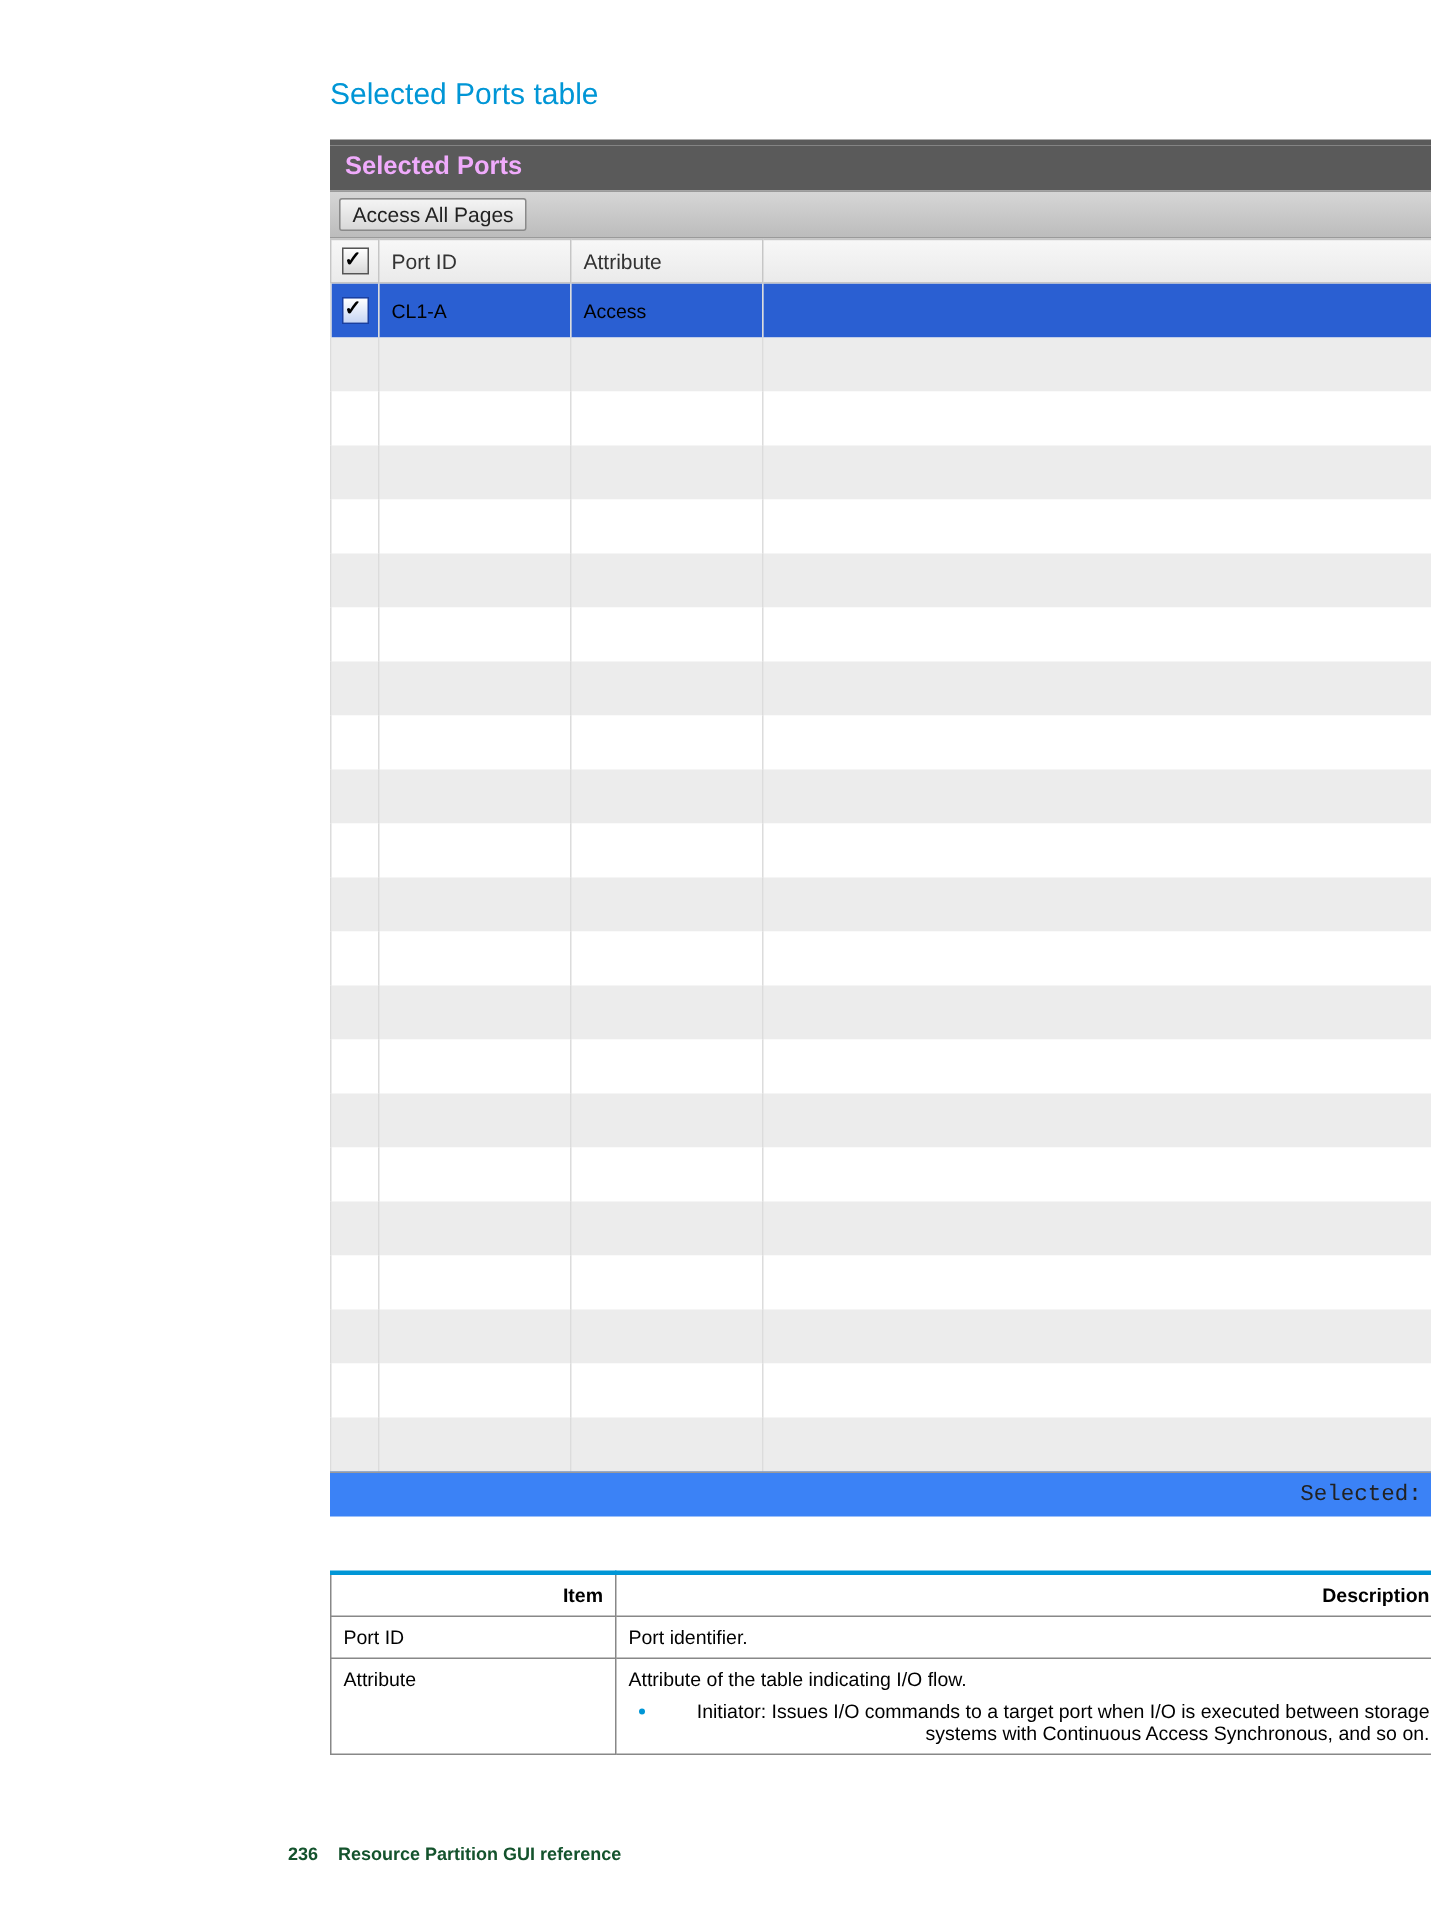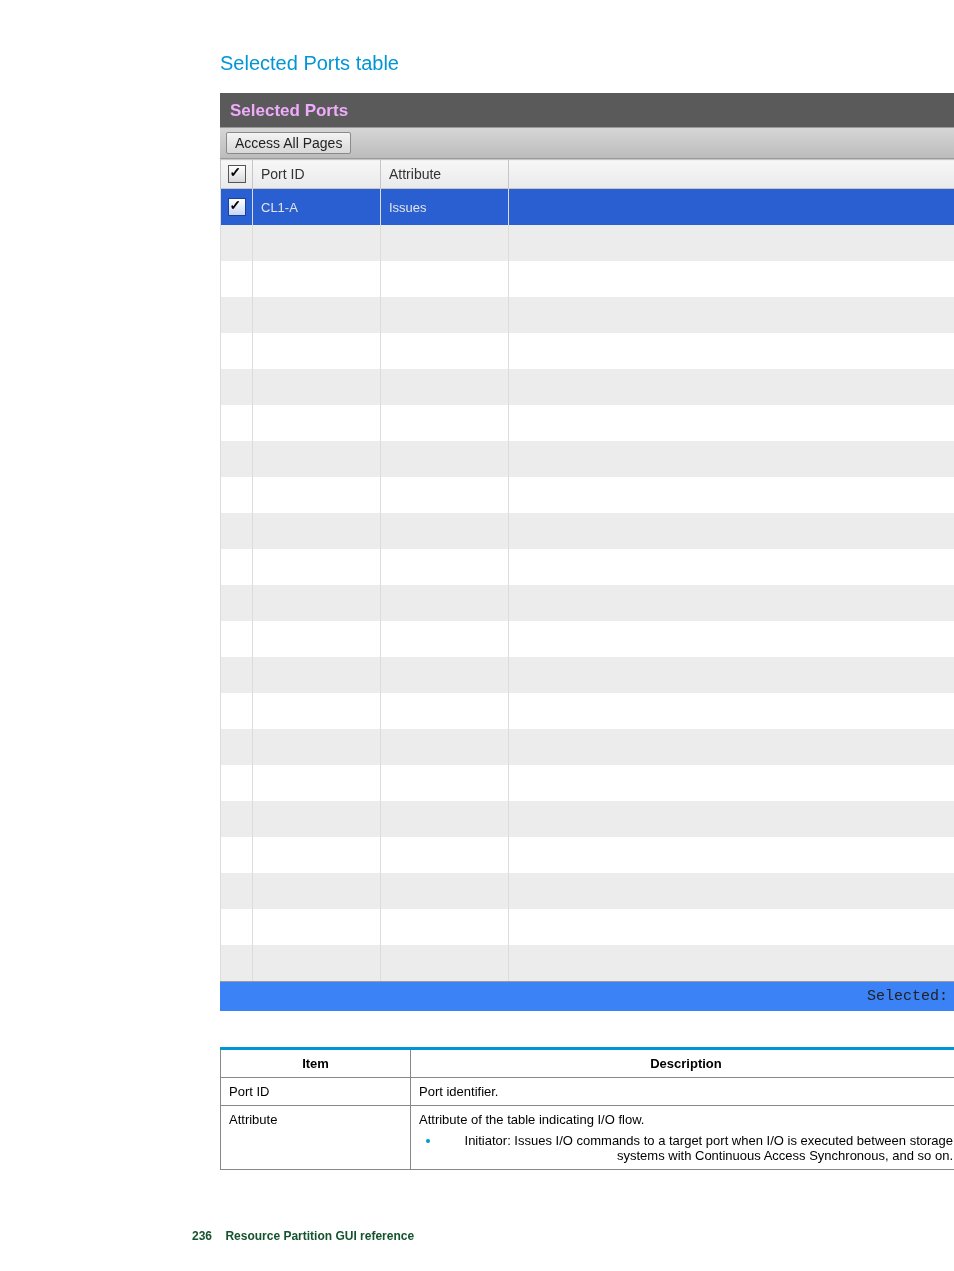--- a/index.html
+++ b/index.html
@@ -11,31 +11,31 @@
   .ts-btn{display:inline-block;background:linear-gradient(#f4f4f4,#d8d8d8);border:1px solid #8a8a8a;border-radius:2px;font-size:14px;padding:2px 8px;color:#222;cursor:pointer;}
   .ts-grid{width:100%;border-collapse:collapse;table-layout:fixed;}
   .ts-grid col.chk{width:32px;}
   .ts-grid col.port{width:128px;}
   .ts-grid col.attr{width:128px;}
   .ts-grid th{background:linear-gradient(#f7f7f7,#eaeaea);border:1px solid #c6c6c6;text-align:left;font-weight:400;font-size:14px;padding:6px 8px;color:#333;}
   .ts-grid th.chkcell{text-align:center;padding:4px 0;}
   .ts-grid td{border-left:1px solid #dcdcdc;border-right:1px solid #dcdcdc;font-size:13px;padding:0 8px;height:36px;color:#fff;}
   .ts-grid tr.stripe-a td{background:#ececec;}
   .ts-grid tr.stripe-b td{background:#ffffff;}
-  .ts-grid tr.sel td{background:#2a5fd2;color:#e5e5e5;}
+  .ts-grid tr.sel td{background:#2a5fd2;color:#000000;}
   .ts-grid td.chkcell{text-align:center;padding:0;}
   .chkbox{display:inline-block;width:16px;height:16px;border:1px solid #555;background:linear-gradient(#fff,#d8d8d8);position:relative;vertical-align:middle;}
   .chkbox.checked::after{content:"✓";position:absolute;left:1px;top:-2px;font-size:14px;color:#000;font-weight:bold;}
   .chkbox.sel{border-color:#1a3fa0;background:linear-gradient(#fff,#c8d6f4);}
   .ts-footer{background:#3b82f6;border-top:1px solid #9a9a9a;padding:6px 10px 6px 0;text-align:right;font-family:"Courier New",monospace;font-size:15px;color:#222;}
   .ts-footer .gap{display:inline-block;width:18px;}
 
   
   .desc-table{margin:36px 0 0 126px;width:742px;border-collapse:collapse;border-top:3px solid #0096d6;}
-  .desc-table th{background:#fff;border:1px solid #888;text-align:center;font-size:13px;font-weight:bold;padding:6px 8px;}
+  .desc-table th{background:#fff;border:1px solid #888;text-align:right;font-size:13px;font-weight:bold;padding:6px 8px;}
   .desc-table td{border:1px solid #888;font-size:13px;padding:6px 8px;vertical-align:top;}
   .desc-table col.item{width:190px;}
   .desc-table ul{margin:6px 0 0 0;padding-left:22px;text-align:right;}
   .desc-table ul li{margin:0;padding:0;font-size:13px;}
   .desc-table ul li::marker{color:#0096d6;}
 
   .page-footer{position:absolute;bottom:28px;left:100px;font-size:12px;color:#14532d;font-weight:bold;}
   .page-footer .pn{margin-right:10px;}
 </style>
 </head>
@@ -65,21 +65,21 @@
           </th>
           <th>Port ID</th>
           <th>Attribute</th>
           <th></th>
         </tr>
       </thead>
       <tbody id="ports-body">
           <tr class="sel">
             <td class="chkcell"><span class="chkbox checked sel"></span></td>
             <td>CL1-A</td>
-            <td>Issues</td>
+            <td>Access</td>
             <td></td>
           </tr>
           <tr class="stripe-a">
             <td class="chkcell"></td>
             <td></td>
             <td></td>
             <td></td>
           </tr>
           <tr class="stripe-b">
             <td class="chkcell"></td>

